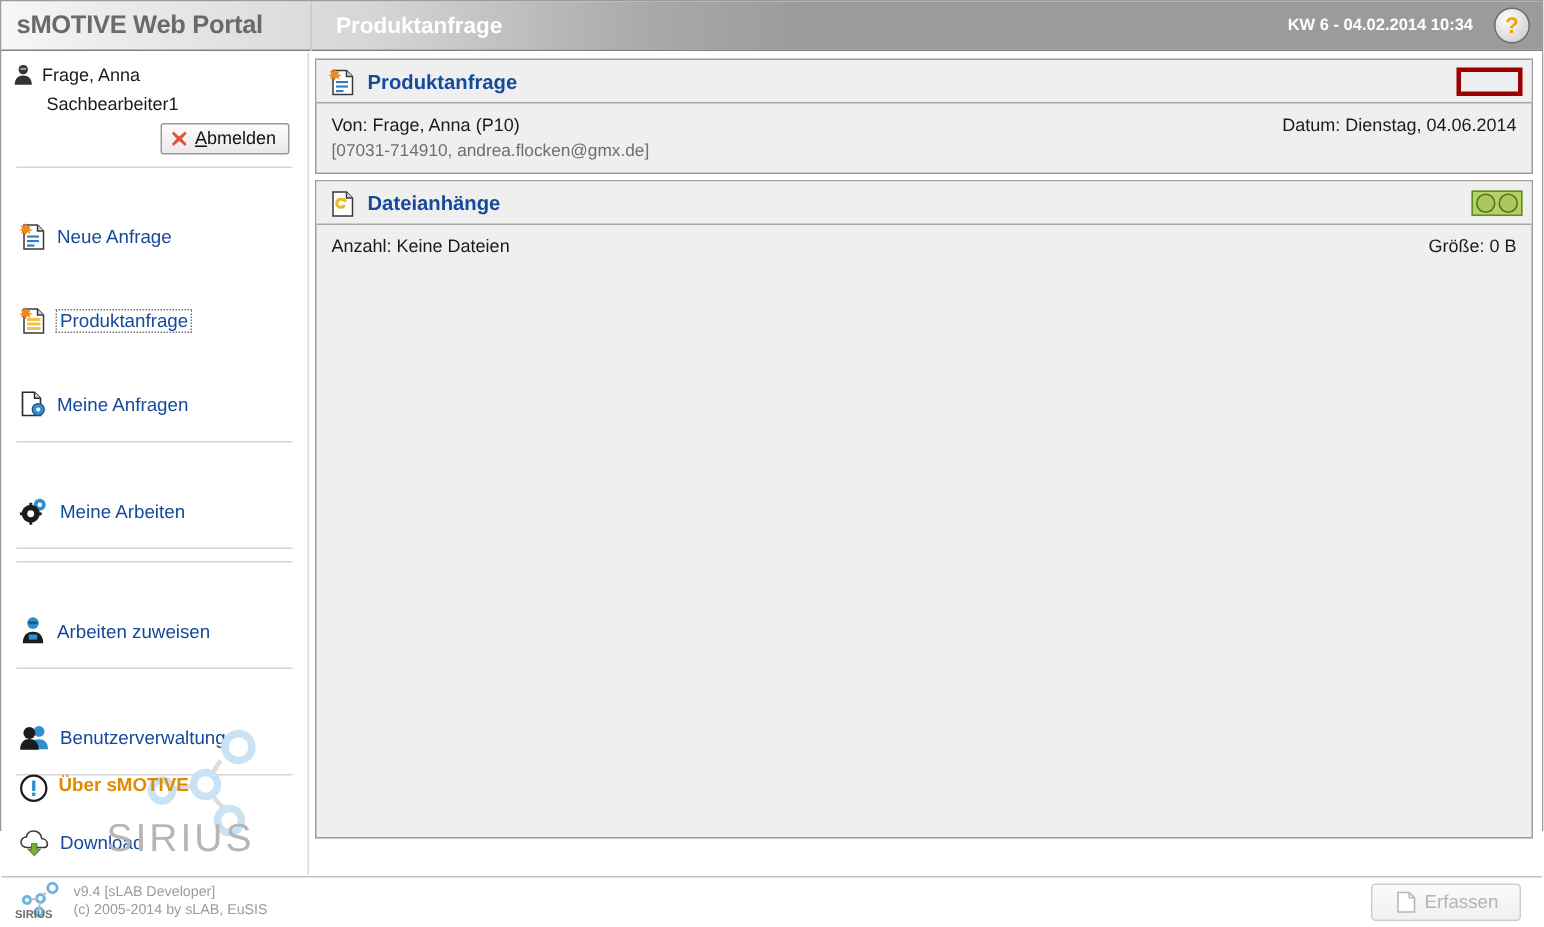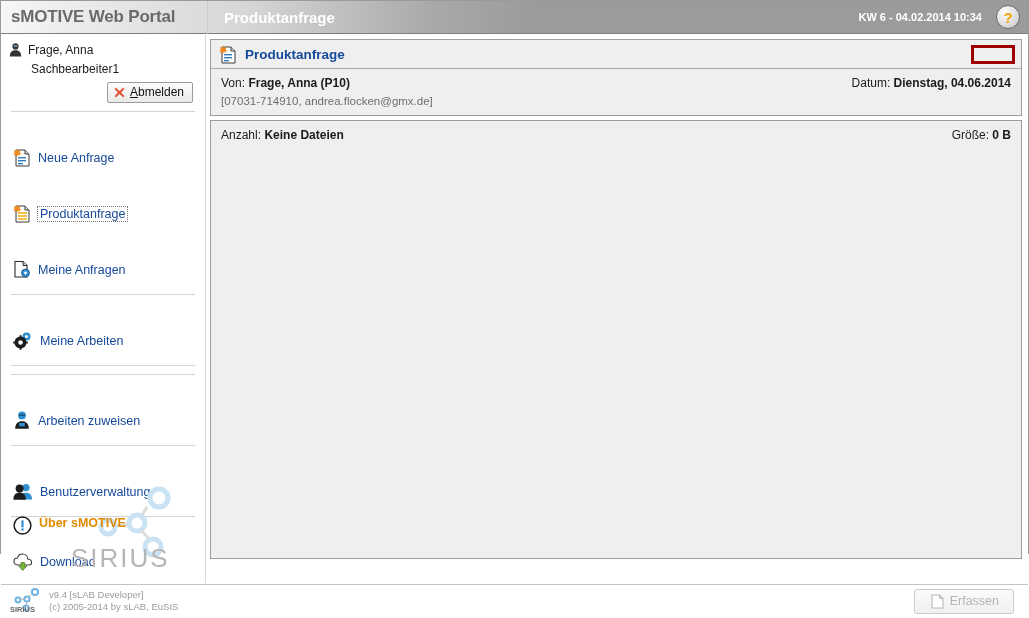--- a/index.html
+++ b/index.html
@@ -146,21 +146,21 @@
   }
   .panel-title {
     font-size: 13.5px; font-weight: bold; color: #15499a;
     margin-left: 8px; flex: 1; white-space: nowrap;
   }
   .panel-body { padding: 7px 10px 8px 10px; }
   .row-line {
     display: flex; justify-content: space-between; align-items: baseline;
     font-size: 12px; color: #1b1b1b;
   }
-  .row-line b { font-weight: bold; }
+  .row-line b { font-weight: normal; }
   .contact-line {
     font-size: 11.5px; color: #6e6e6e; margin-top: 5px;
   }
   .red-box {
     width: 44px; height: 19px;
     border: 3px solid #9c0000;
     background: transparent;
     cursor: pointer;
   }
   .green-toggle {
@@ -405,20 +405,35 @@
             <div>
               <span>Datum:</span>
               <b>Dienstag, 04.06.2014</b>
             </div>
           </div>
           <div class="contact-line">[07031-714910, andrea.flocken@gmx.de]</div>
         </div>
       </div>
 
       <div class="panel panel-tall">
+        <div class="panel-head">
+          <span>
+            <svg width="18" height="19" viewBox="0 0 18 19">
+              <path d="M3 2 H12 L16 6 V18 H3 Z" fill="#fff" stroke="#3a3a3a" stroke-width="1"></path>
+              <path d="M12 2 L12 6 L16 6" fill="#d8d8d8" stroke="#3a3a3a" stroke-width="1"></path>
+              <path d="M10.5 7.5 C8.5 6 5.5 7 5.5 9.5 C5.5 12 8.5 13 10.2 11.4" fill="none" stroke="#e8b92a" stroke-width="2" stroke-linecap="round"></path>
+              <path d="M10.6 5.6 L12.4 7.6 L10.4 9.2 Z" fill="#e8b92a"></path>
+            </svg>
+          </span>
+          <span class="panel-title">Dateianhänge</span>
+          <div class="green-toggle">
+            <span class="green-dot"></span>
+            <span class="green-dot"></span>
+          </div>
+        </div>
         <div class="panel-body">
           <div class="row-line">
             <div>
               <span>Anzahl:</span>
               <b>Keine Dateien</b>
             </div>
             <div>
               <span>Größe:</span>
               <b>0 B</b>
             </div>

